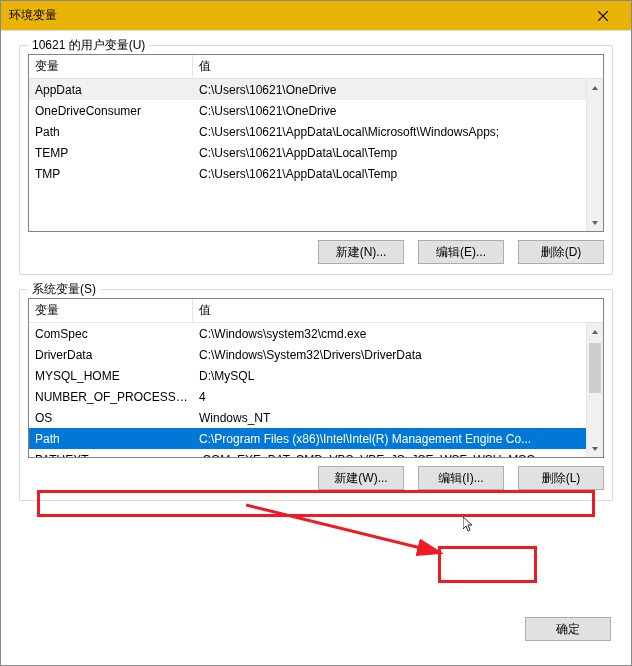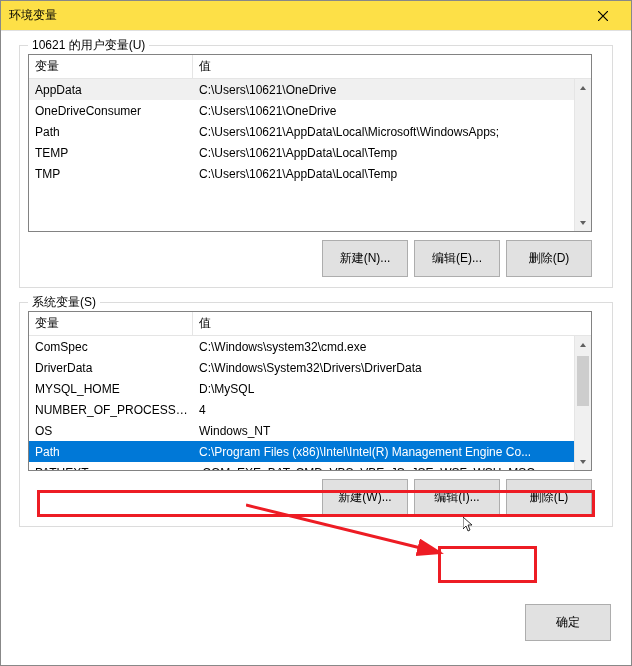--- a/index.html
+++ b/index.html
@@ -1,42 +1,42 @@
 <!DOCTYPE html>
 <html><head>
 <meta charset="utf-8">
 <style>
 * { box-sizing: border-box; margin: 0; padding: 0; }
 body { font-family: "Microsoft YaHei", "Segoe UI", Tahoma, sans-serif; font-size: 12px; background: #fff; width: 632px; height: 666px; position: relative; overflow: hidden; }
 .dialog { border: 1px solid #888; width: 632px; height: 666px; background: #fff; position: relative; }
-.titlebar { height: 30px; display: flex; align-items: center; padding: 0 8px; border-bottom: 1px solid #e0e0e0; background: #fde047; }
+.titlebar { height: 30px; display: flex; align-items: center; padding: 0 8px; border-bottom: 1px solid #e0e0e0; background: #eab308; }
 .titlebar .title { flex: 1; font-size: 12px; }
 .titlebar .close { width: 40px; height: 28px; display: flex; align-items: center; justify-content: center; cursor: pointer; }
 .titlebar .close svg { width: 10px; height: 10px; }
 .content { padding: 14px 18px 0 18px; }
-.groupbox { border: 1px solid #dcdcdc; margin-bottom: 14px; position: relative; padding: 8px 20px 10px 8px; }
+.groupbox { border: 1px solid #dcdcdc; margin-bottom: 14px; position: relative; padding: 8px 8px 10px 8px; }
 .groupbox .legend { position: absolute; top: -9px; left: 8px; background: #fff; padding: 0 4px; font-size: 12px; }
 .table-wrap { border: 1px solid #828282; height: 178px; overflow: hidden; position: relative; background: #fff; }
 .table-wrap.sys { height: 160px; }
 .table-header { display: flex; height: 24px; align-items: center; border-bottom: 1px solid #e5e5e5; background: #fff; font-size: 12px; }
 .table-header .col1 { width: 164px; padding-left: 6px; border-right: 1px solid #e5e5e5; height: 100%; display: flex; align-items: center; }
 .table-header .col2 { flex: 1; padding-left: 6px; height: 100%; display: flex; align-items: center; }
 .rows { overflow: hidden; }
 .row { display: flex; height: 21px; align-items: center; font-size: 12px; }
 .row .c1 { width: 164px; padding-left: 6px; overflow: hidden; white-space: nowrap; text-overflow: ellipsis; }
 .row .c2 { flex: 1; padding-left: 6px; overflow: hidden; white-space: nowrap; text-overflow: ellipsis; }
 .row.selected { background: #0078d7; color: #fff; }
 .row:first-child { background: #f0f0f0; }
 .table-wrap.sys .row:first-child { background: #fff; }
 .scrollbar { position: absolute; right: 0; top: 24px; bottom: 0; width: 17px; background: #f0f0f0; border-left: 1px solid #e5e5e5; }
 .scroll-btn { height: 17px; background: #f0f0f0; display: flex; align-items: center; justify-content: center; }
 .scroll-btn svg { width: 8px; height: 8px; fill: #606060; }
 .scroll-thumb { position: absolute; left: 2px; right: 2px; top: 20px; height: 50px; background: #cdcdcd; }
 .btn-row { display: flex; justify-content: flex-end; gap: 6px; margin-top: 8px; }
-.btn { width: 86px; height: 37px; border: 1px solid #adadad; background: #e1e1e1; font-size: 12px; cursor: pointer; display: flex; align-items: center; justify-content: center; font-family: inherit; }
+.btn { width: 86px; height: 24px; border: 1px solid #adadad; background: #e1e1e1; font-size: 12px; cursor: pointer; display: flex; align-items: center; justify-content: center; font-family: inherit; margin-left: 8px; }
 .dialog-buttons { position: absolute; bottom: 24px; right: 20px; display: flex; gap: 8px; }
 .red-box1 { position: absolute; border: 3px solid #ed1c24; pointer-events: none; left: 36px; top: 489px; width: 558px; height: 27px; z-index: 10; }
 .red-box2 { position: absolute; border: 3px solid #ed1c24; pointer-events: none; left: 437px; top: 545px; width: 99px; height: 37px; z-index: 10; }
 .red-arrow { position: absolute; pointer-events: none; z-index: 9; }
 .cursor-icon { position: absolute; left: 462px; top: 516px; pointer-events: none; z-index: 11; }
 </style>
 </head>
 <body>
 
 <div class="dialog">

